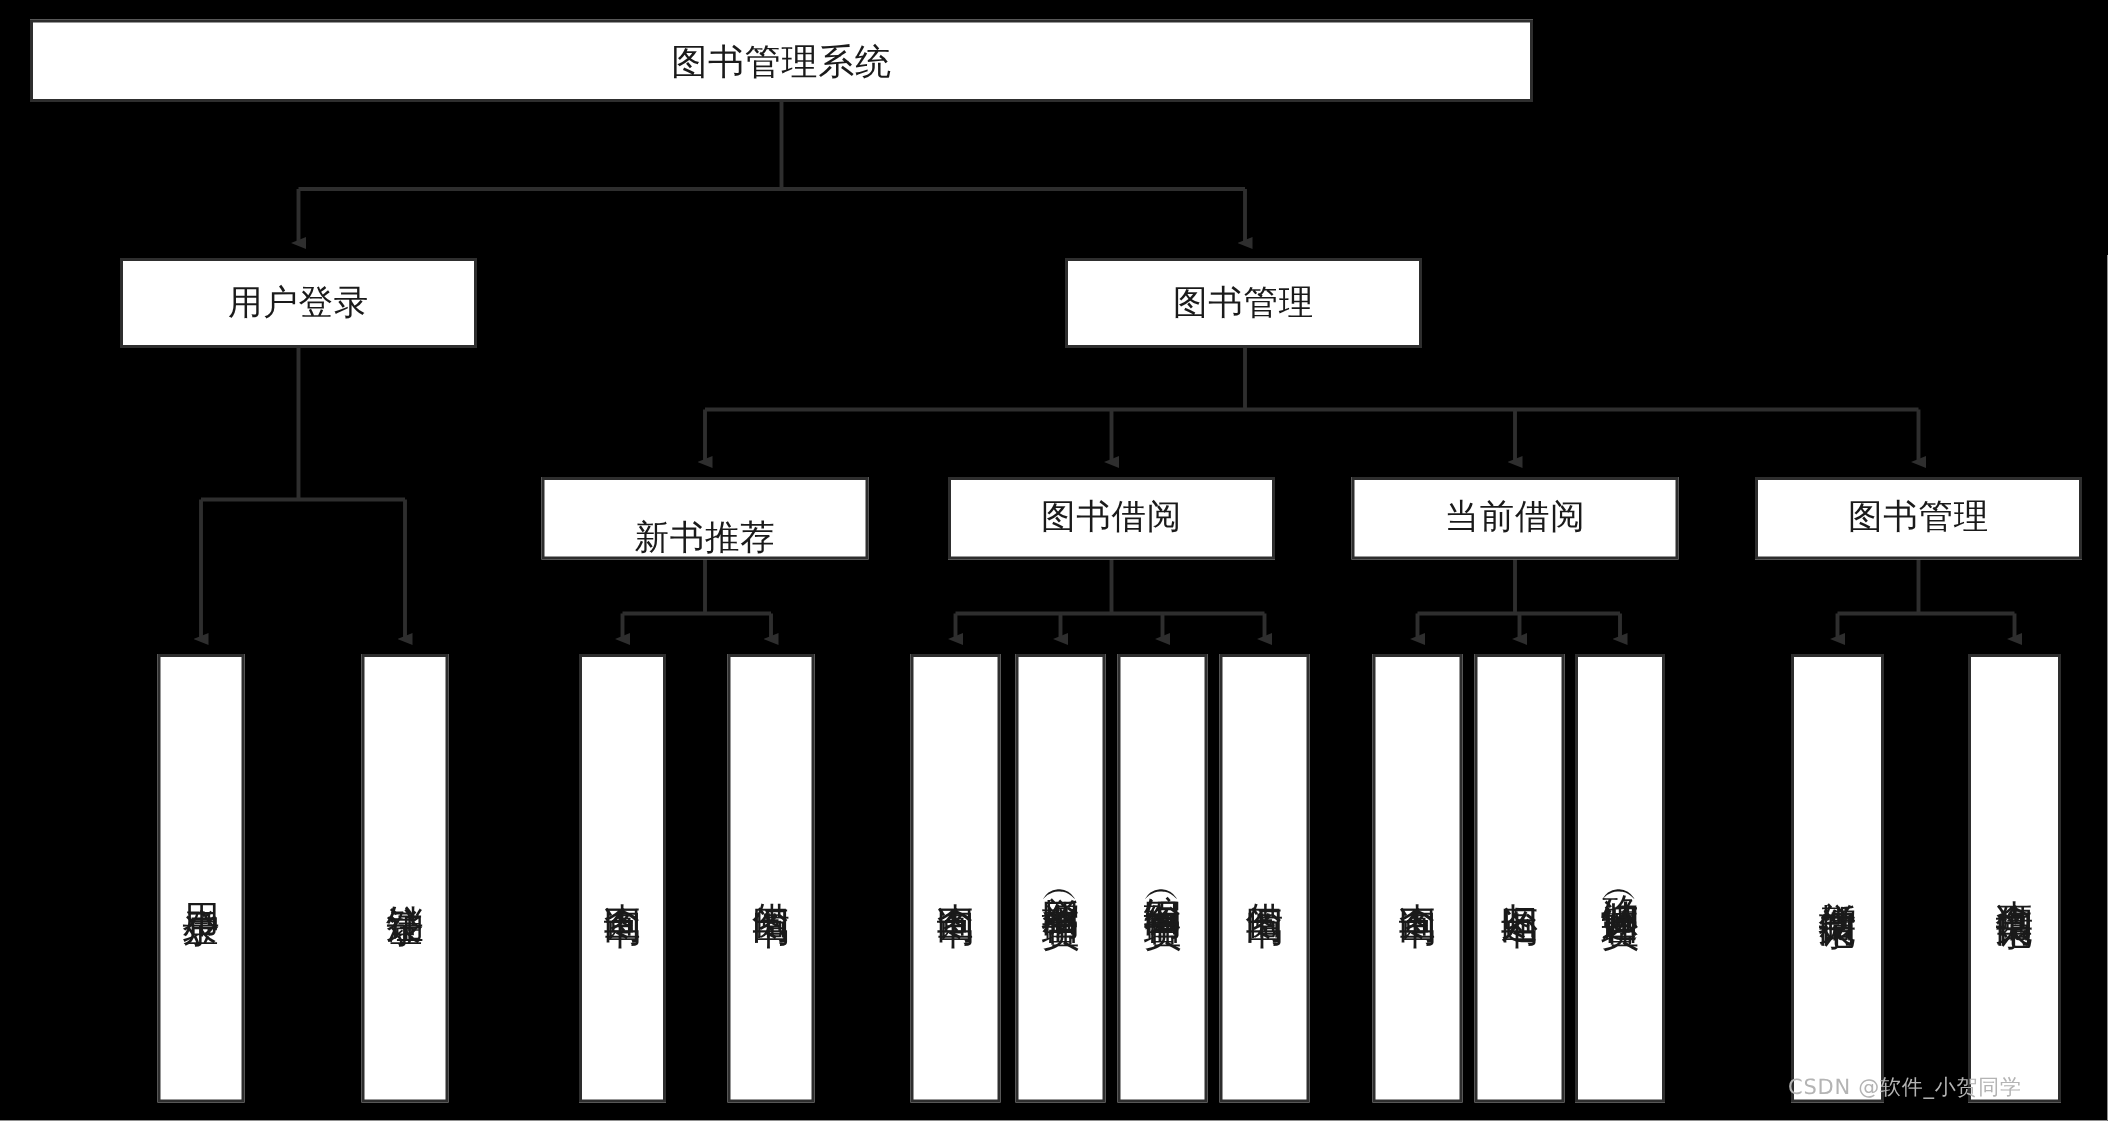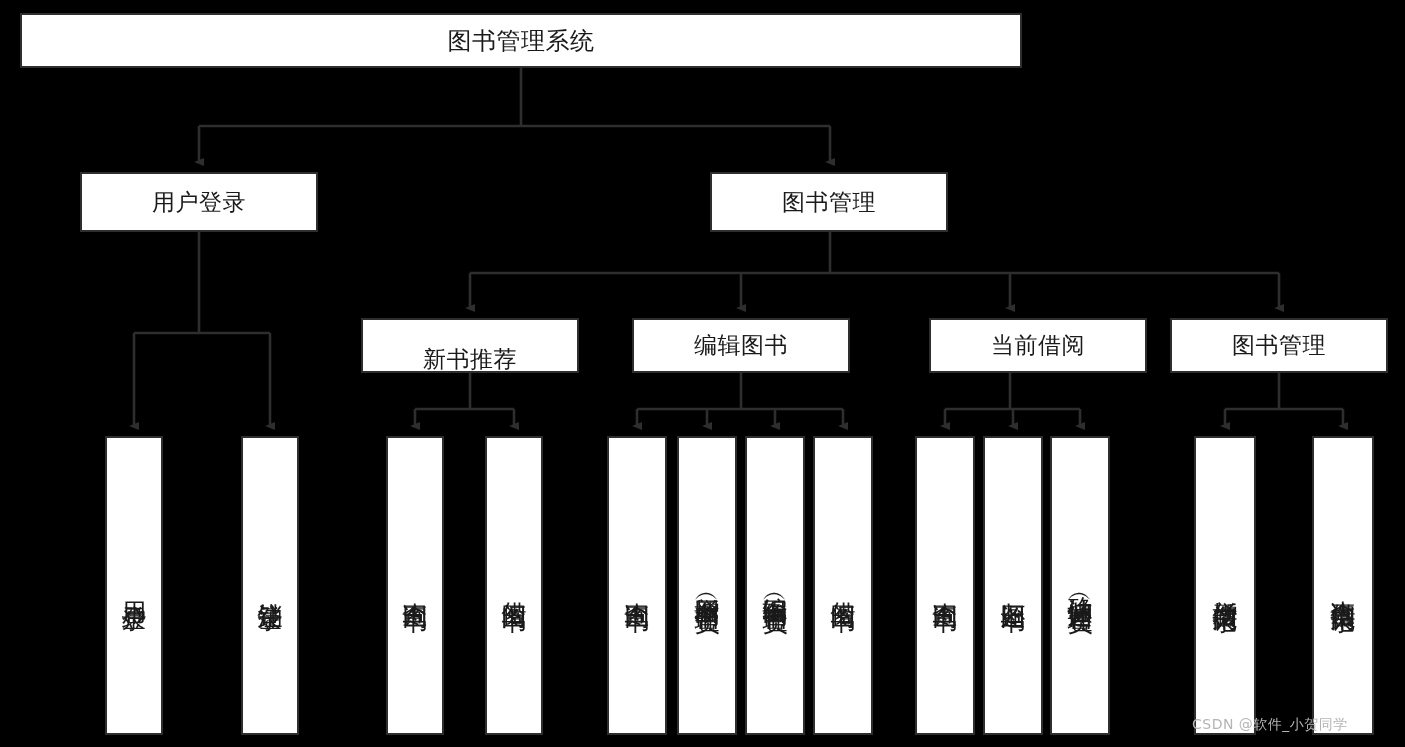--- a/index.html
+++ b/index.html
@@ -133,23 +133,23 @@
     <span class="lbl">用户登录</span>
   </div>
   <div class="node horiz" style="left:710px; top:172px; width:238px; height:60px;">
     <span class="lbl">图书管理</span>
   </div>
 
   <div class="node horiz" style="left:361px; top:318px; width:218px; height:55px;align-items:flex-end;">
     <span class="lbl">新书推荐</span>
   </div>
   <div class="node horiz" style="left:632px; top:318px; width:218px; height:55px;">
-    <span class="lbl">编辑图书</span>
-  </div>
-  <div class="node horiz" style="left:901px; top:318px; width:218px; height:55px;margin-left:28px;">
+    <span class="lbl">图书借阅</span>
+  </div>
+  <div class="node horiz" style="left:901px; top:318px; width:218px; height:55px;">
     <span class="lbl">当前借阅</span>
   </div>
   <div class="node horiz" style="left:1170px; top:318px; width:218px; height:55px;">
     <span class="lbl">图书管理</span>
   </div>
 
   <div class="node vert" style="left:105px; top:436px; width:58px; height:299px;">
     <span class="lbl">用户登录</span>
   </div>
   <div class="node vert" style="left:241px; top:436px; width:58px; height:299px;">

